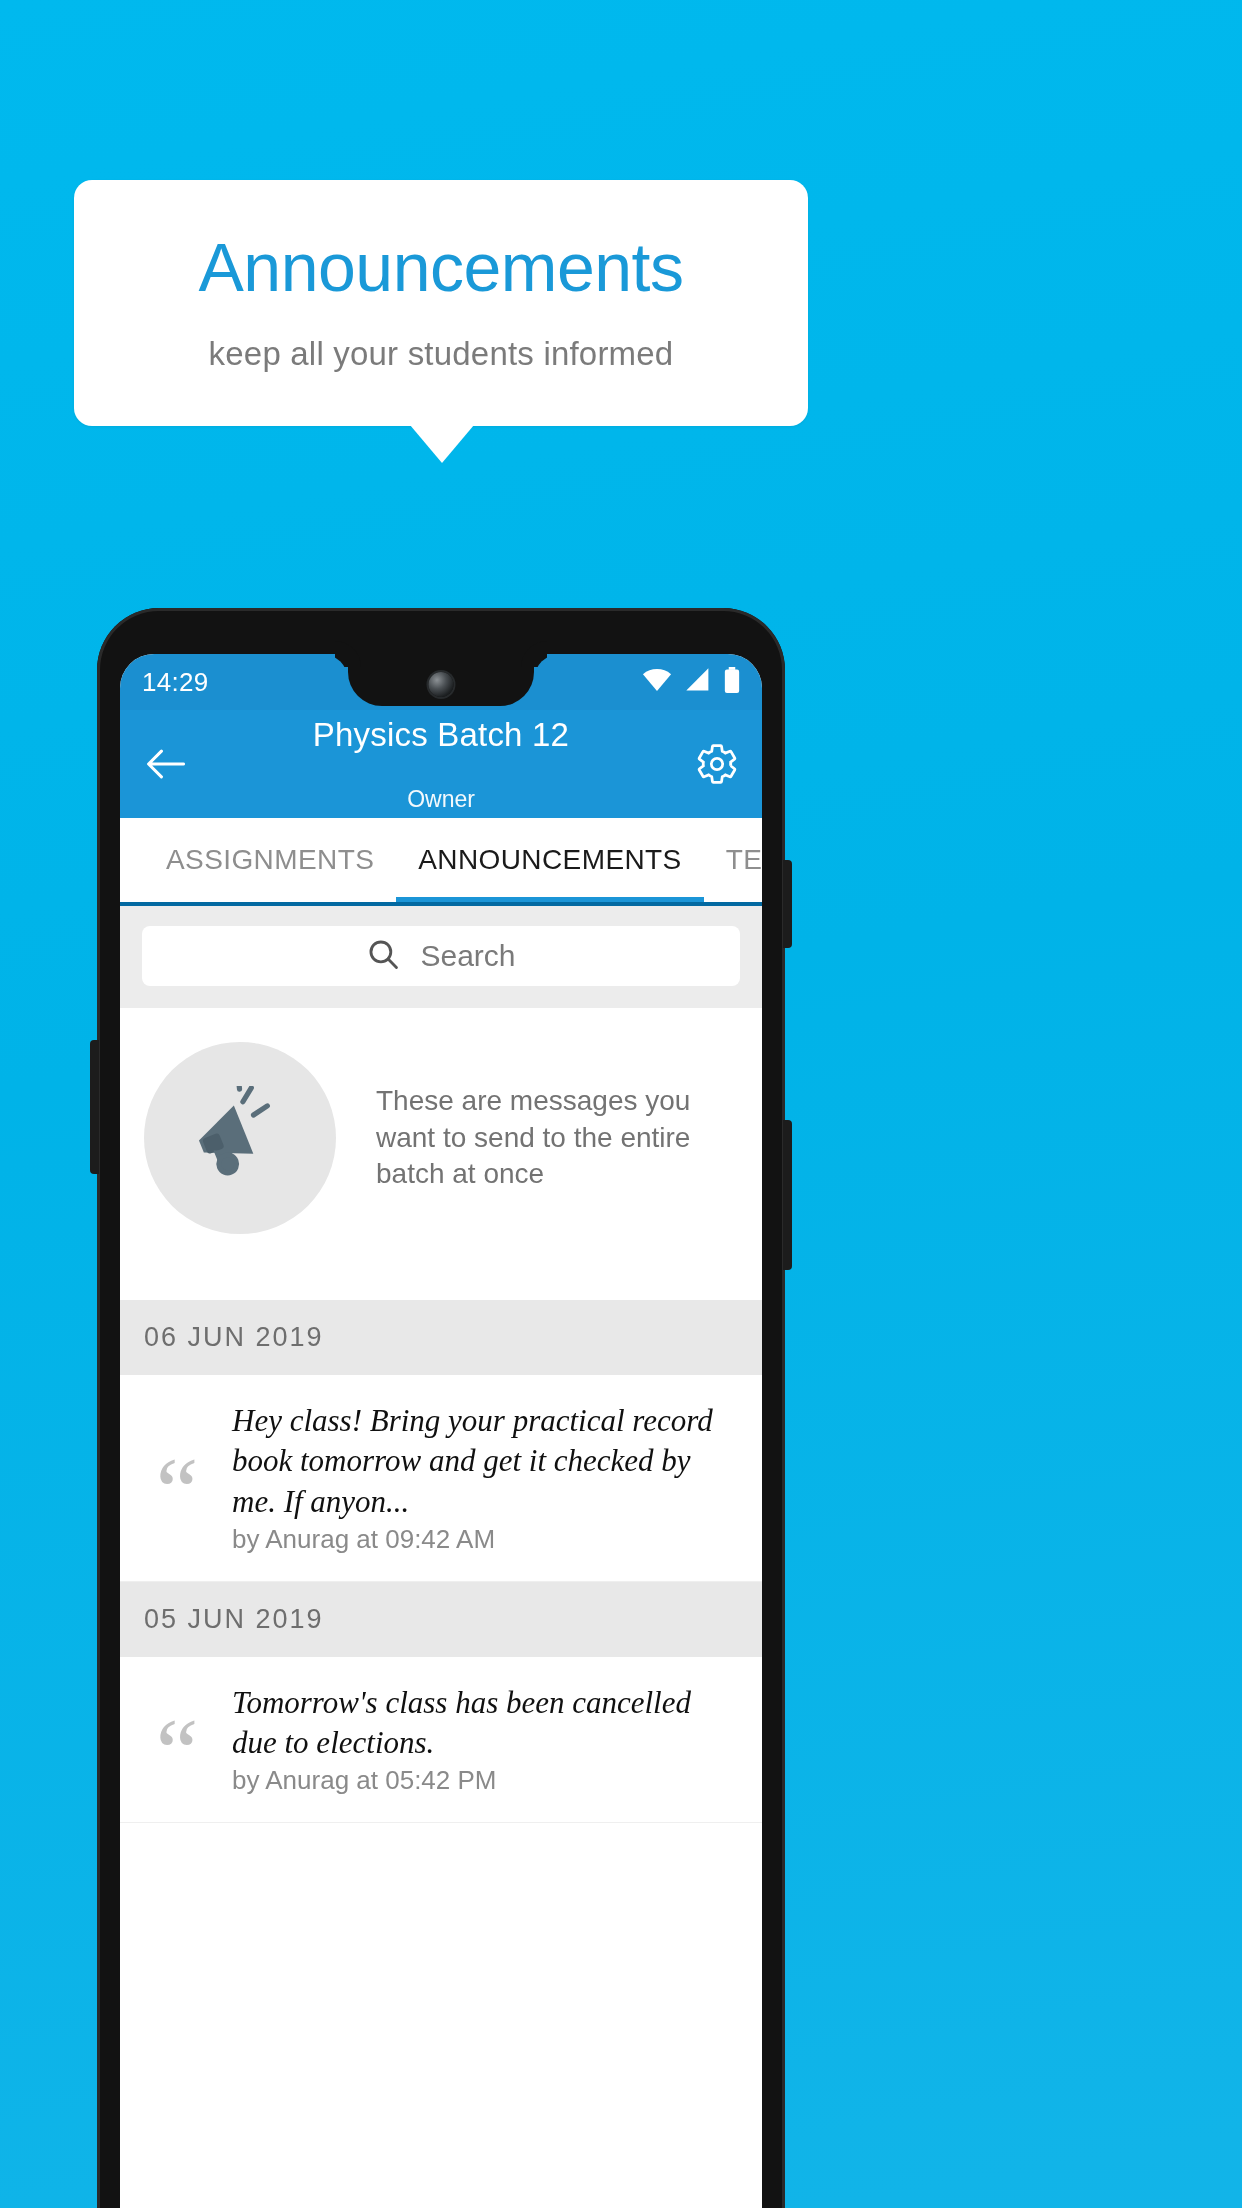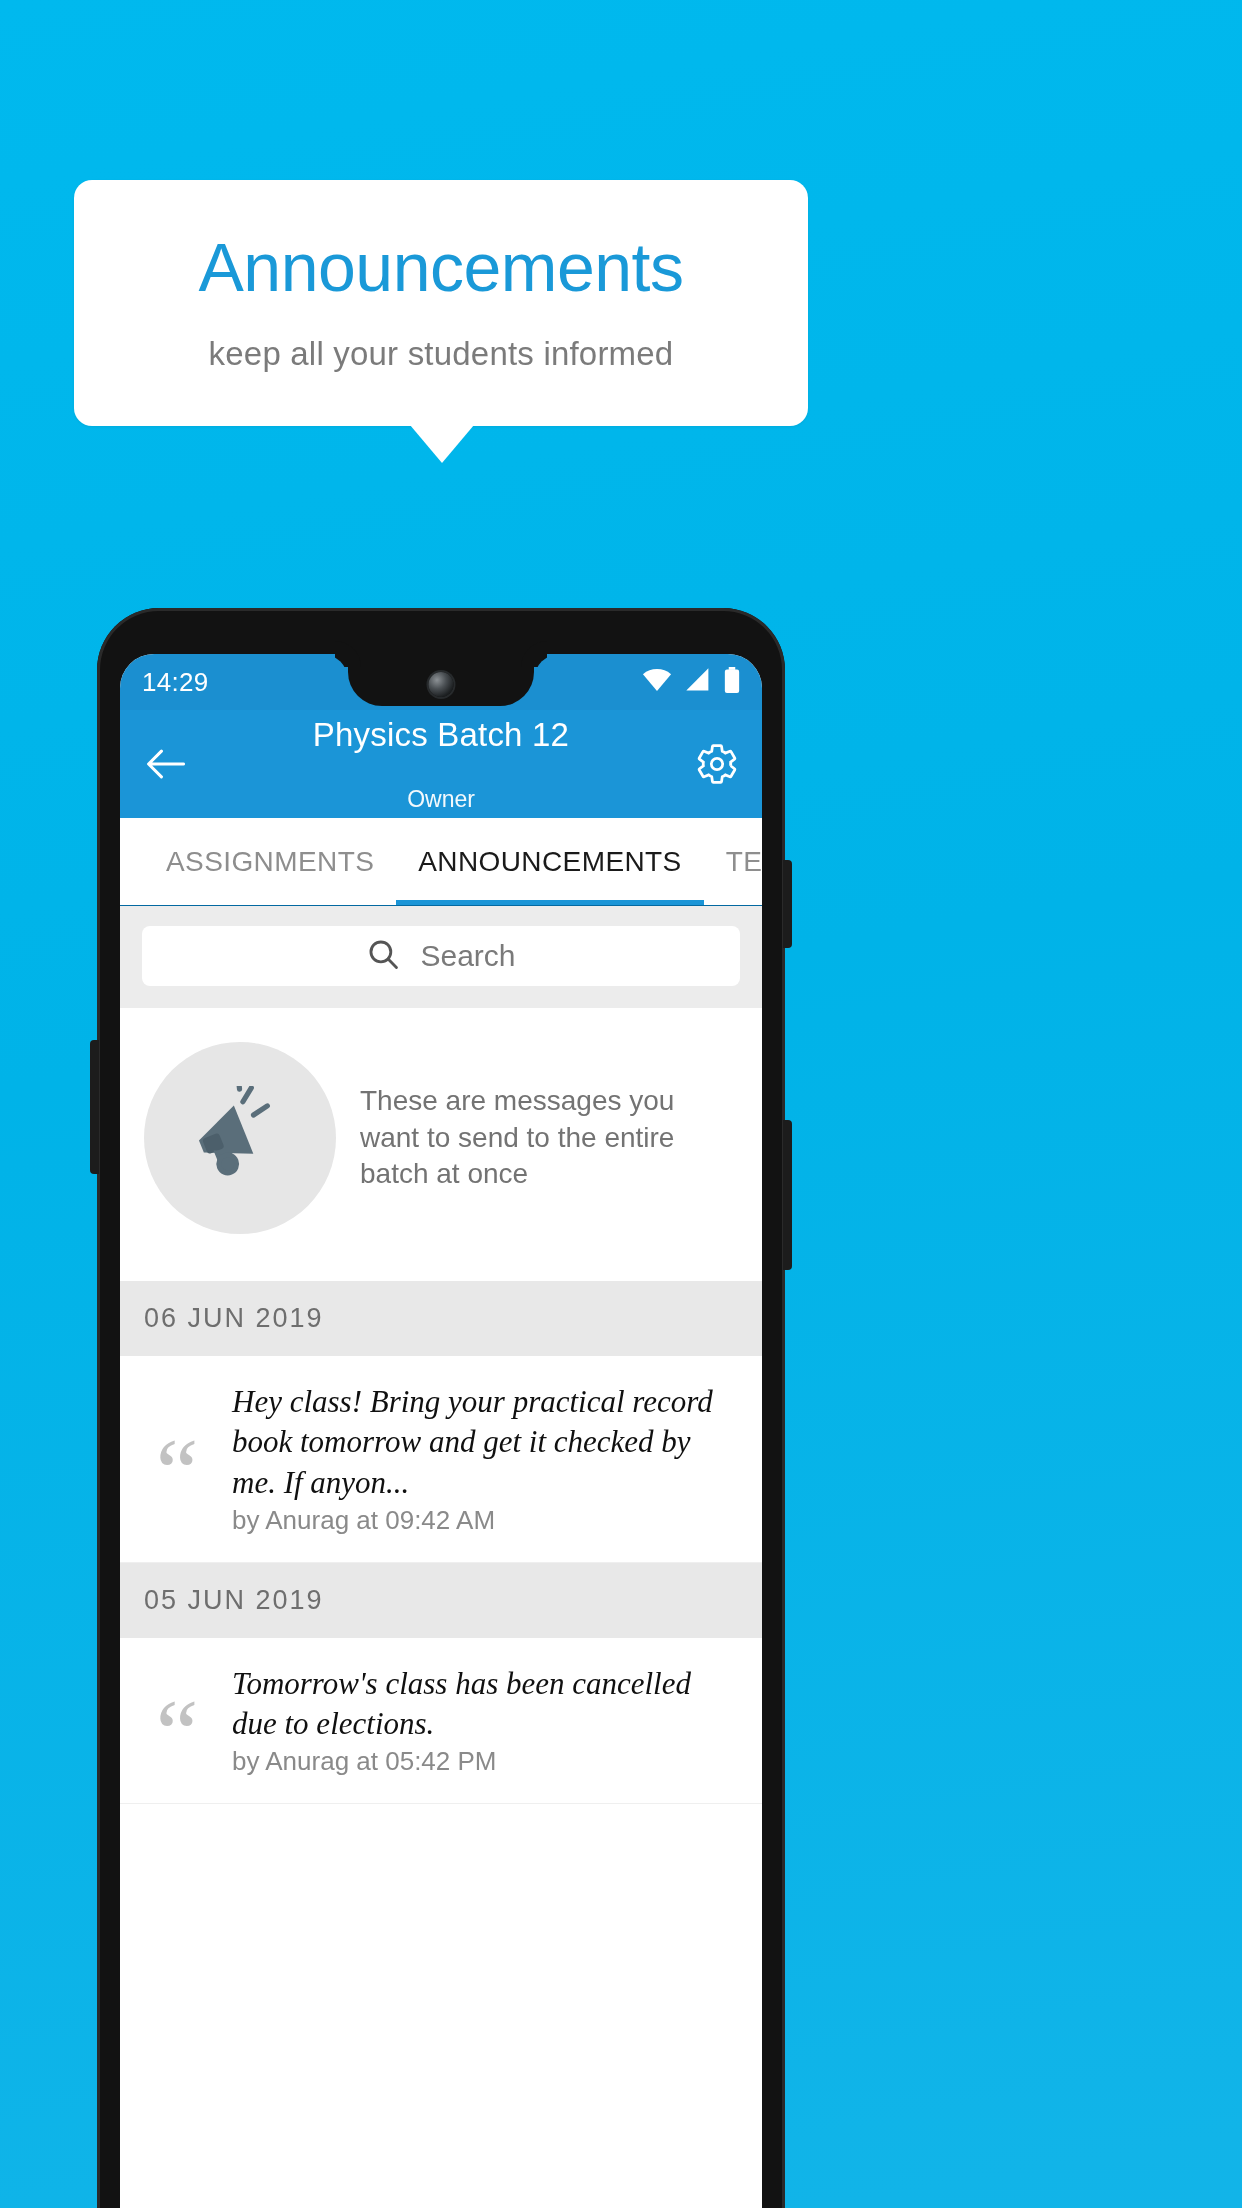--- a/index.html
+++ b/index.html
@@ -142,21 +142,21 @@
 
   
   .tabs {
     height: 88px;
     background: #ffffff;
     display: flex;
     align-items: stretch;
     position: relative;
     padding-left: 24px;
     overflow: hidden;
-    border-bottom: 1px solid #0369a1;
+    border-bottom: 4px solid #0369a1;
   }
   .tab {
     display: flex; align-items: center;
     font-size: 28px;
     color: #8e8e8e;
     letter-spacing: 0.4px;
     padding: 0 22px;
     white-space: nowrap;
     position: relative;
   }
@@ -181,22 +181,22 @@
     justify-content: center;
     gap: 20px;
   }
   .search-text { font-size: 30px; color: #7a7a7a; }
 
   
   .promo-row {
     background: #ffffff;
     display: flex;
     align-items: center;
-    padding: 34px 24px 47px 24px;
-    gap: 24px;
+    padding: 34px 24px 66px 24px;
+    gap: 40px;
   }
   .mega-circle {
     width: 192px; height: 192px; border-radius: 50%;
     background: #e6e6e6;
     flex: 0 0 192px;
     display: flex; align-items: center; justify-content: center;
   }
   .promo-right { flex: 1; display: flex; flex-direction: column; }
   .promo-desc {
     font-size: 28px; color: #737373; line-height: 1.3;

